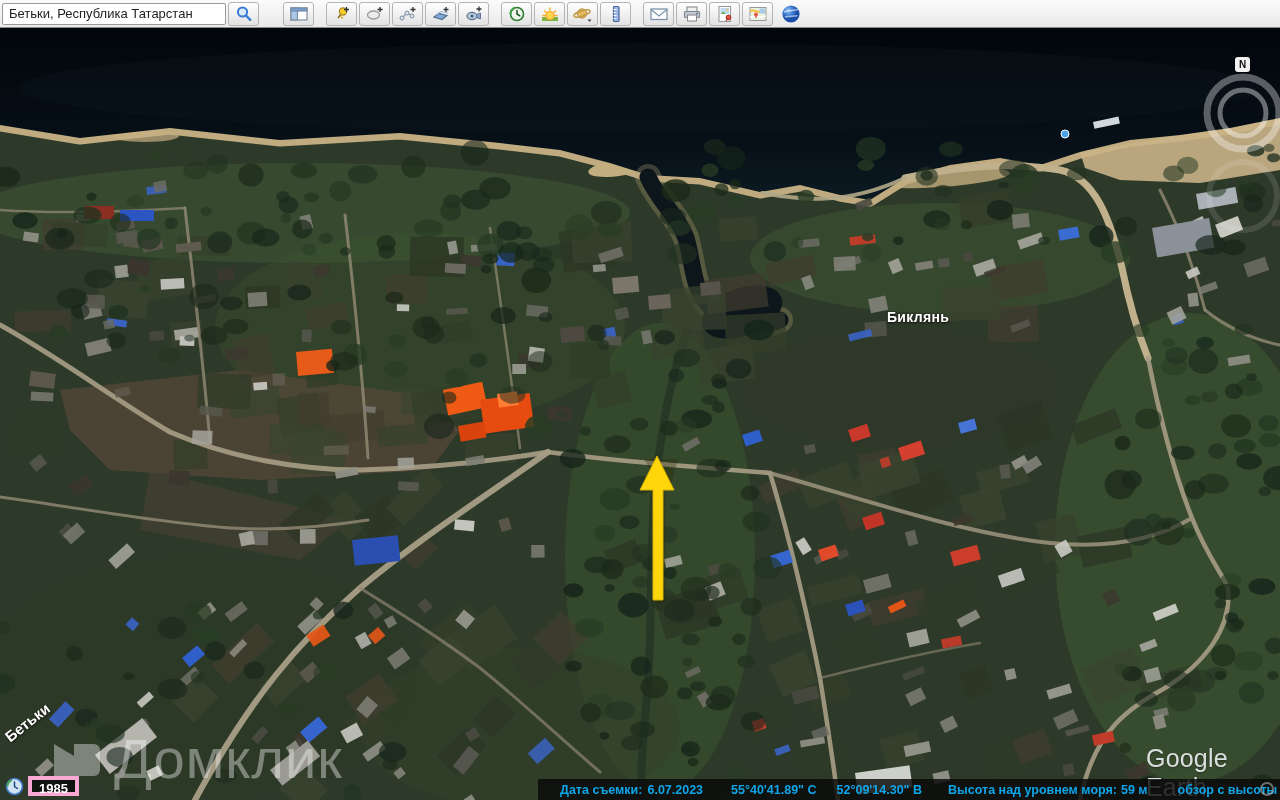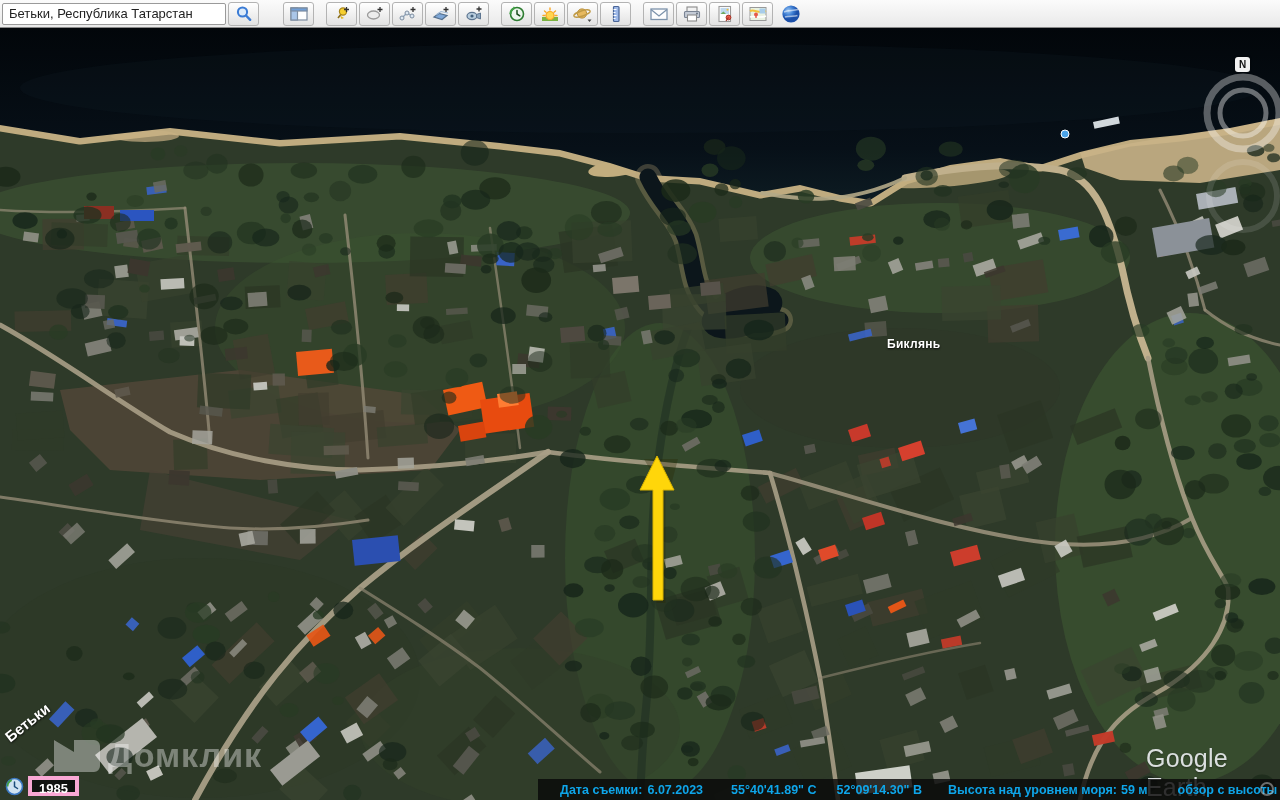--- a/index.html
+++ b/index.html
@@ -9,26 +9,26 @@
   .toolbar{position:absolute;left:0;top:0;width:1280px;height:28px;background:linear-gradient(#fbfbfb,#e9e9e9);border-bottom:1px solid #8a8a8a;display:flex;align-items:center;padding:2px 2px;z-index:50;}
   .search-input{width:224px;height:22px;border:1px solid #9a9a9a;border-radius:2px;background:#fff;font:13px "Liberation Sans",sans-serif;color:#222;padding:0 6px;outline:none;}
   .tb{height:24px;width:31px;margin-left:2px;border:1px solid #b3b3b3;border-radius:3px;background:linear-gradient(#ffffff,#e2e2e2);display:flex;align-items:center;justify-content:center;padding:0;cursor:pointer;}
   .tb.noborder{border-color:transparent;background:transparent;}
   .sp{width:22px;}
   .sp2{width:10px;}
   
   .map{position:absolute;left:0;top:28px;width:1280px;height:772px;overflow:hidden;cursor:default;}
   .map svg.terrain{position:absolute;left:0;top:0;}
   .maplabel{position:absolute;color:#fff;font-weight:bold;text-shadow:0 1px 2px rgba(0,0,0,.9);white-space:nowrap;}
-  .lbl-place{font-size:12px;letter-spacing:.3px;margin-top:28px;}
+  .lbl-place{font-size:14px;letter-spacing:.3px;}
   .lbl-street{font-size:15px;transform:rotate(-38deg);transform-origin:left bottom;}
   .attrib{position:absolute;text-align:center;color:#fff;font-weight:bold;font-size:12.5px;text-shadow:0 1px 2px rgba(0,0,0,.85);line-height:15px;}
   .gelogo{position:absolute;color:#e4e7e9;font-size:25px;letter-spacing:.2px;opacity:.95;text-shadow:0 1px 2px rgba(0,0,0,.4);}
   .watermark{position:absolute;display:flex;align-items:center;opacity:.38;color:#fff;}
-  .watermark .wm-text{font-size:34px;font-weight:bold;letter-spacing:1px;margin-left:2px;}
+  .watermark .wm-text{font-size:56px;font-weight:normal;letter-spacing:1px;margin-left:8px;}
   .compass{position:absolute;}
   .nbadge{position:absolute;width:15px;height:15px;background:#f2f2f2;border-radius:3px;color:#111;font:bold 10px/15px "Liberation Sans",sans-serif;text-align:center;box-shadow:0 0 2px rgba(0,0,0,.6);}
   .histbadge{position:absolute;display:flex;align-items:center;}
   .histbadge .year{margin-left:4px;background:rgba(10,10,10,.78);border:4px solid #f9a8d4;color:#fff;font:bold 13px/18px "Liberation Sans",sans-serif;padding:0 7px;height:20px;}
   
   .statusbar{position:absolute;left:538px;right:0;top:779px;height:21px;background:rgba(8,8,8,.82);display:flex;align-items:center;color:#0ea5e9;font-weight:bold;font-size:12.5px;white-space:nowrap;}
   .statusbar span{display:inline-block;}
   .sb-circle{position:absolute;right:6px;top:3px;width:14px;height:14px;border:2px solid rgba(190,190,190,.55);border-radius:50%;}
 </style>
 </head>

